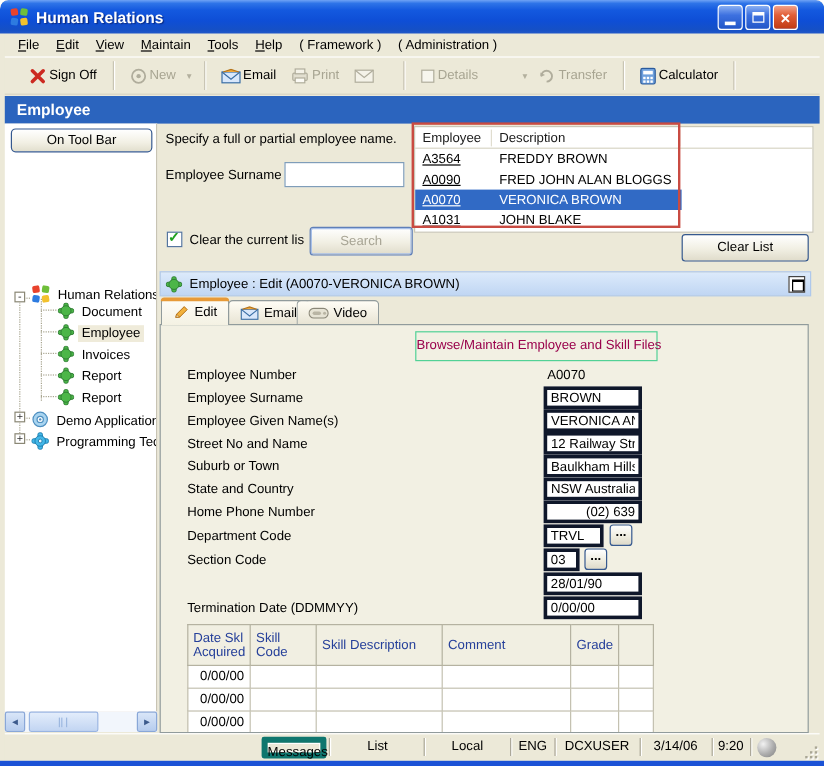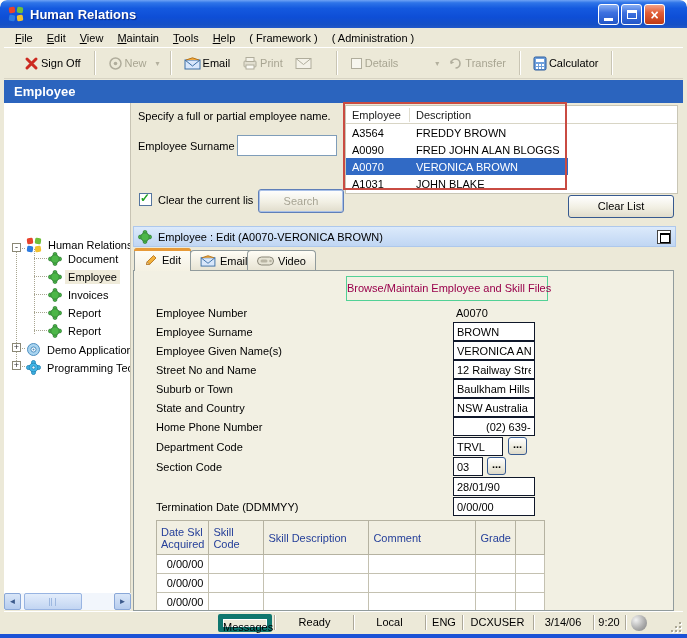--- a/index.html
+++ b/index.html
@@ -80,21 +80,21 @@
     background:linear-gradient(180deg,#FFFFFF,#F1EFE3 55%,#E0DCCB); text-align:center; }
   #search-btn { left:258px; top:189px; width:86px; height:24px; color:#A7A494; line-height:22px; border-color:#5F7FB8; box-shadow:0 0 0 1px #A8C0E8 inset; }
   #clearlist-btn { left:568px; top:195px; width:106px; height:23px; line-height:21px; }
 
   
   #emp-list { position:absolute; left:345px; top:105px; width:333px; height:89px; background:#fff; border:1px solid #C9C6B6; }
   #emp-list .hdr { display:flex; height:18px; border-bottom:1px solid #D8D5C5; align-items:center; color:#1A1A1A; }
   #emp-list .hdr .c1 { width:64px; padding-left:6px; border-right:1px solid #E0DDCF; height:14px; line-height:14px; }
   #emp-list .hdr .c2 { width:157px; padding-left:6px; border-right:1px solid #E0DDCF; height:14px; line-height:14px; }
   .lrow { display:flex; height:17px; align-items:center; width:222px; }
-  .lrow .c1 { width:64px; padding-left:6px; }
+  .lrow .c1 { width:64px; padding-left:6px;text-decoration:underline; }
   .lrow .c2 { flex:1; padding-left:6px; white-space:nowrap; }
   .lrow.selected { background:#316AC5; color:#fff; }
   #red-box { position:absolute; left:343px; top:102px; width:224px; height:88px; border:2px solid #C94B42; z-index:5; pointer-events:none; }
 
   
   #detail-hdr { position:absolute; left:133px; top:226px; width:543px; height:21px;
     background:linear-gradient(180deg,#DCEAFB,#C0D6F3); border:1px solid #AEC8EC;
     display:flex; align-items:center; gap:6px; padding-left:4px; }
   #restore-sq { position:absolute; right:4px; top:3px; width:14px; height:14px; background:#fff; border:1px solid #444; }
   #restore-sq::after { content:""; position:absolute; left:2px; top:2px; width:8px; height:7px; border:1px solid #000; border-top:2px solid #000; }
@@ -105,21 +105,21 @@
   .tab.active { top:248px; height:23px; background:linear-gradient(180deg,#FEFDF8,#F4F1E3); z-index:3; }
   .tab.active::before { content:""; position:absolute; left:-1px; right:-1px; top:-1px; height:3px; background:#E79A38; border-radius:4px 4px 0 0; }
   #tab-edit { left:134px; } #tab-email { left:190px; } #tab-video { left:247px; }
 
   
   #tabpage { position:absolute; left:133px; top:270px; width:541px; height:341px; background:#F2F0E3;
     border:1px solid #919B9C; overflow:hidden; z-index:1; }
   #hint-box { position:absolute; left:212px; top:5px; width:202px; height:25px; border:1px solid #52D196;
     color:#99004B; text-align:center; line-height:23px; white-space:nowrap; }
   .f-label { position:absolute; left:22px; height:18px; line-height:18px; white-space:nowrap; }
-  .f-input { position:absolute; left:319px; width:82px; height:19px; border:1px solid #0f172a; background:#fff;
+  .f-input { position:absolute; left:319px; width:82px; height:19px; border:3px solid #0f172a; background:#fff;
     font-family:"Liberation Sans",sans-serif; font-size:11px; padding:1px 3px; }
   .f-static { position:absolute; left:322px; height:18px; line-height:18px; }
   .lookup-btn { position:absolute; width:19px; height:18px; border:1px solid #36598F; border-radius:3px;
     background:linear-gradient(180deg,#FFFFFF,#EFEDE0 55%,#DEDACA); text-align:center; line-height:12px; font-weight:bold; }
 
   
   #skills { position:absolute; left:22px; top:249px; border-collapse:collapse; table-layout:fixed; }
   #skills th { background:#F1EFE2; border:1px solid #B5B2A1; color:#26409A; font-weight:normal;
     text-align:left; padding:2px 4px; height:34px; vertical-align:middle; font-size:11px; }
   #skills td { background:#fff; border:1px solid #C4C1B1; height:19px; padding:1px 5px; font-size:11px; }
@@ -244,20 +244,21 @@
       <span>Calculator</span>
     </span>
     <span class="tool-sep"></span>
   </div>
 
   <div id="banner">
     <span>Employee</span>
   </div>
 
   <div id="sidebar">
+    <div id="ontoolbar-btn">On Tool Bar</div>
 
     <span class="dotv" style="left:12px; top:144px; height:120px;"></span>
     <span class="dotv" style="left:30px; top:146px; height:85px;"></span>
     <span class="doth" style="left:30px; top:155px; width:13px;"></span>
     <span class="doth" style="left:30px; top:173px; width:13px;"></span>
     <span class="doth" style="left:30px; top:191px; width:13px;"></span>
     <span class="doth" style="left:30px; top:209px; width:13px;"></span>
     <span class="doth" style="left:30px; top:227px; width:13px;"></span>
     <span class="doth" style="left:13px; top:145px; width:8px;"></span>
     <span class="doth" style="left:13px; top:245px; width:8px;"></span>
@@ -504,21 +505,21 @@
             <td></td>
             <td></td>
       </tr>
     </tbody>
       </table>
   </div>
 
   <div id="statusbar">
     <span id="messages-btn">Messages</span>
     <span class="sdiv" style="left:270px;"></span>
-    <span class="sseg" style="left:274px; width:73px;">Ready</span>
+    <span class="sseg" style="left:274px; width:73px;">List</span>
     <span class="sdiv" style="left:349px;"></span>
     <span class="sseg" style="left:352px; width:67px;">Local</span>
     <span class="sdiv" style="left:421px;"></span>
     <span class="sseg" style="left:424px; width:32px;">ENG</span>
     <span class="sdiv" style="left:458px;"></span>
     <span class="sseg" style="left:460px; width:67px;">DCXUSER</span>
     <span class="sdiv" style="left:529px;"></span>
     <span class="sseg" style="left:531px; width:56px;">3/14/06</span>
     <span class="sdiv" style="left:589px;"></span>
     <span class="sseg" style="left:591px; width:28px;">9:20</span>

